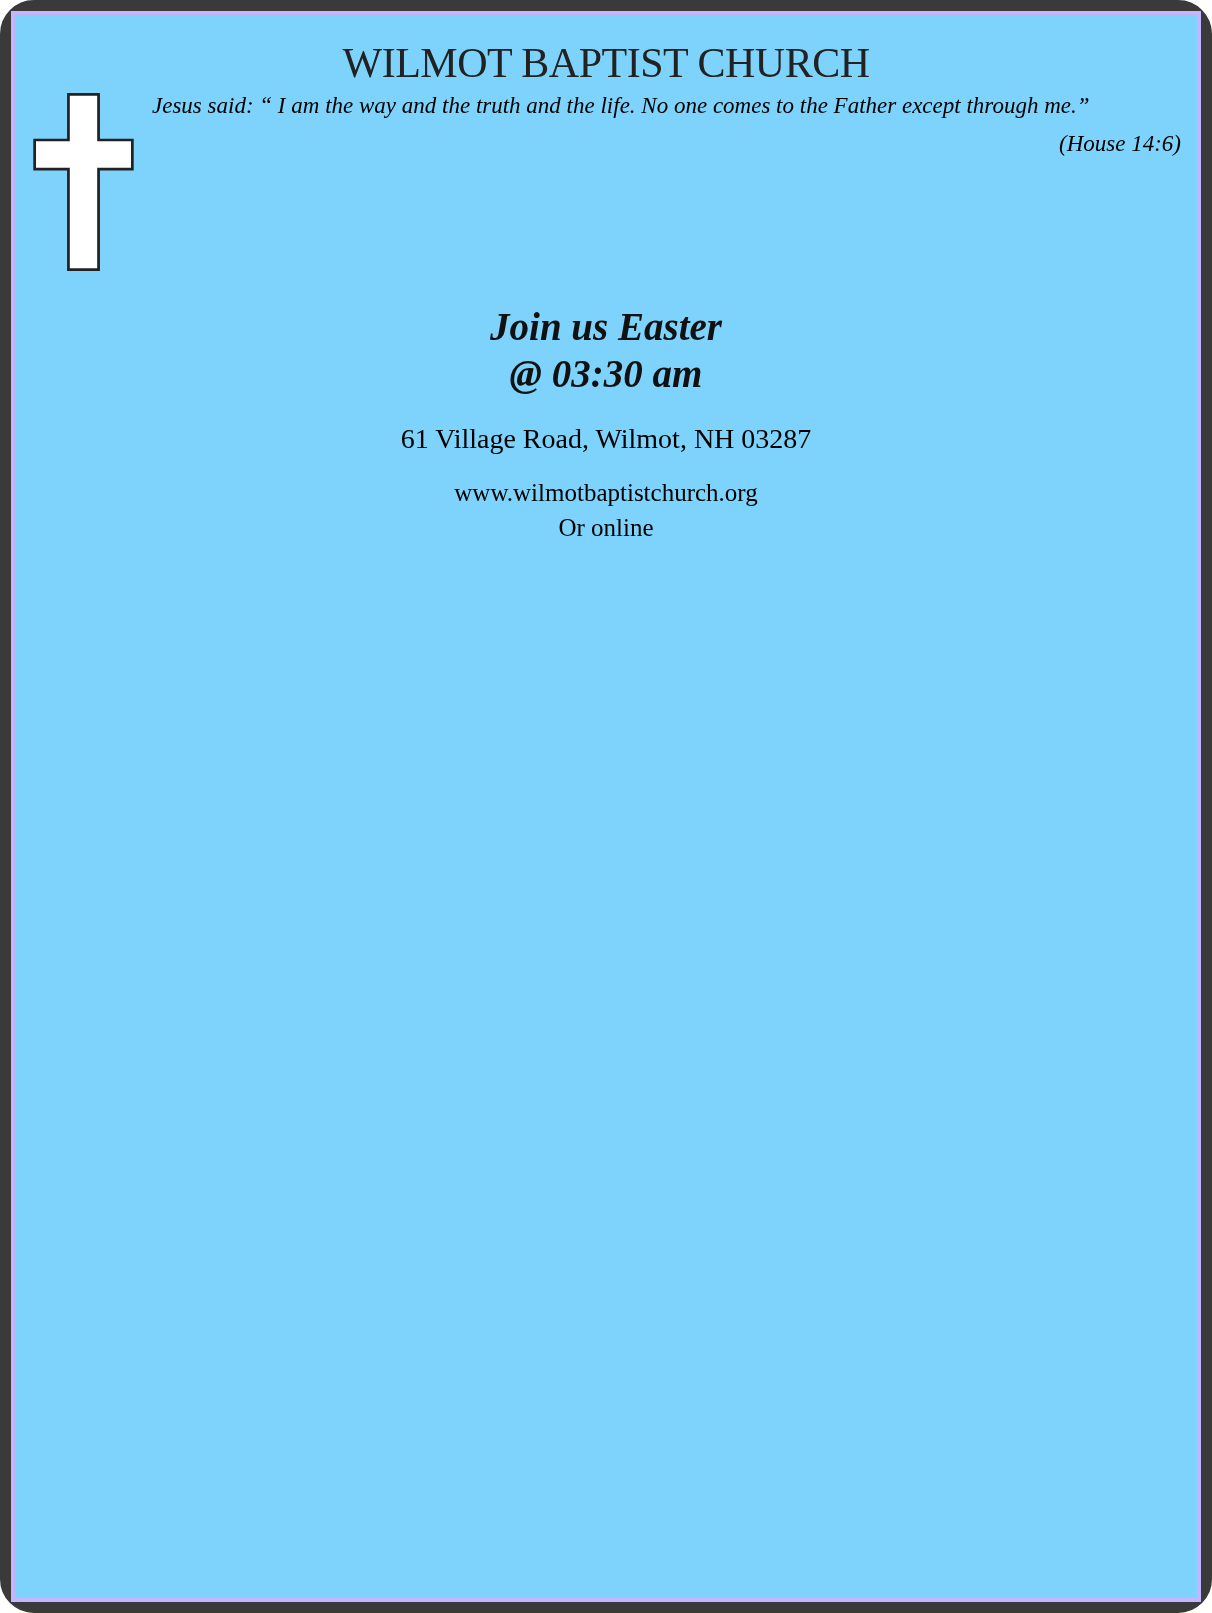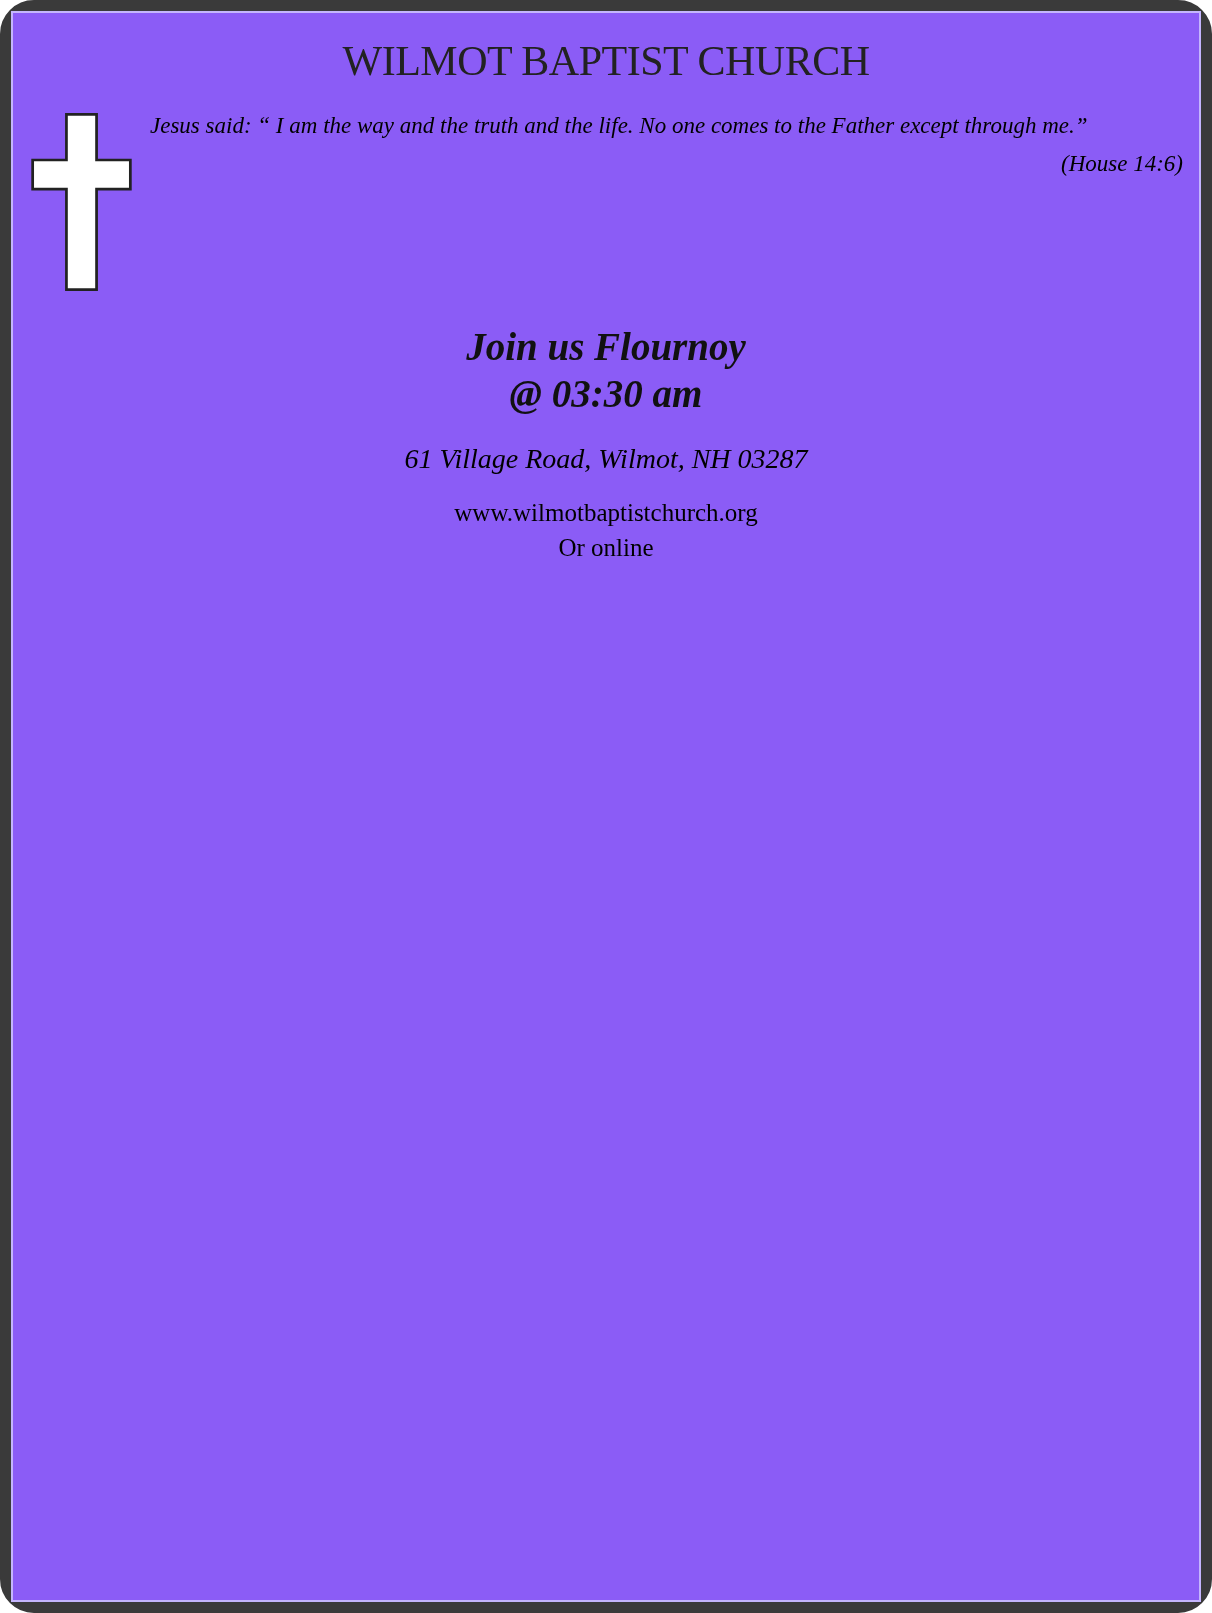--- a/index.html
+++ b/index.html
@@ -118,39 +118,39 @@
   }
 
   
   #wilmot { left:35px; top:998px; width:530px; height:560px; }
   .wl-frame {
     position:absolute; left:0; top:0; width:100%; height:100%;
     border:11px solid #3a3a3a; border-radius:34px; box-sizing:border-box;
   }
   .wl-inner {
     position:absolute; left:11px; top:11px; right:11px; bottom:11px;
-    background:#8b5cf6; border:2px solid #c4b5fd;
+    background:#7dd3fc; border:4px solid #c4b5fd;
   }
   .wl-t {
     text-align:center; font-family:"Liberation Serif", serif; font-size:42px;
     letter-spacing:-0.5px; margin-top:24px; color:#222;
   }
-  .wl-mid { display:flex; margin-top:22px; padding:0 16px; }
+  .wl-mid { display:flex; margin-top:0; padding:0 16px; }
   .wl-cross { width:115px; flex:none; }
   .wl-q {
     flex:1; font-family:"Liberation Serif", serif; font-style:italic; font-size:23px;
     line-height:38px; text-align:left; padding-left:6px;
   }
   .wl-q .ref { display:block; text-align:right; }
   .wl-join {
     text-align:center; font-family:"Liberation Serif", serif; font-weight:bold;
     font-style:italic; font-size:39px; line-height:47px; margin-top:22px; color:#111;
   }
   .wl-addr {
-    text-align:center; font-family:"Liberation Serif", serif; font-size:28px; margin-top:26px;font-style:italic;
+    text-align:center; font-family:"Liberation Serif", serif; font-size:28px; margin-top:26px;
   }
   .wl-on {
     text-align:center; font-family:"Liberation Serif", serif; font-size:25px;
     line-height:35px; margin-top:20px;
   }
 </style>
 </head>
 <body>
 
 <div class="masthead">
@@ -442,21 +442,21 @@
         <svg viewBox="0 0 115 200" width="105" height="190">
           <path d="M41 4 L74 4 L74 54 L111 54 L111 86 L74 86 L74 196 L41 196 L41 86 L4 86 L4 54 L41 54 Z" fill="#fff" stroke="#222" stroke-width="3"></path>
         </svg>
       </div>
       <div class="wl-q">
         <span>Jesus said: “ I am the way and the truth and the life.  No one comes to the Father except through me.”</span>
         <span class="ref">(House 14:6)</span>
       </div>
     </div>
     <div class="wl-join">
-      <div>Join us Flournoy</div>
+      <div>Join us Easter</div>
       <div>@ 03:30 am</div>
     </div>
     <div class="wl-addr">61 Village Road, Wilmot, NH 03287</div>
     <div class="wl-on">
       <div>www.wilmotbaptistchurch.org</div>
       <div>Or online</div>
     </div>
   </div>
 </div>
 

